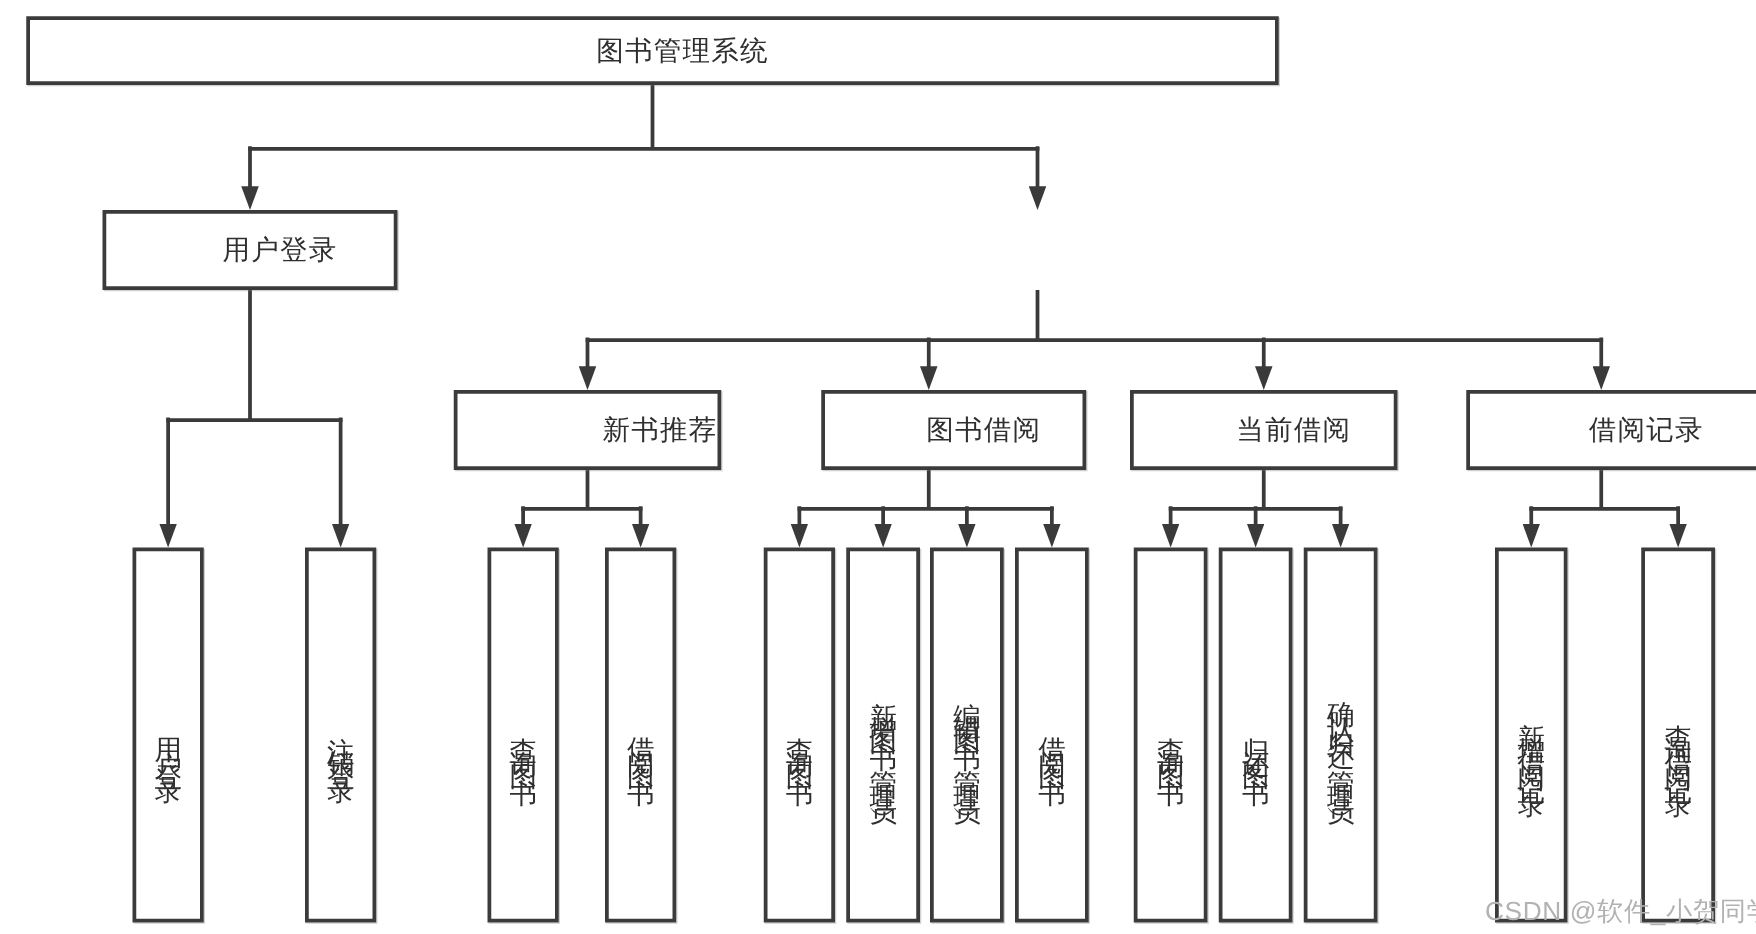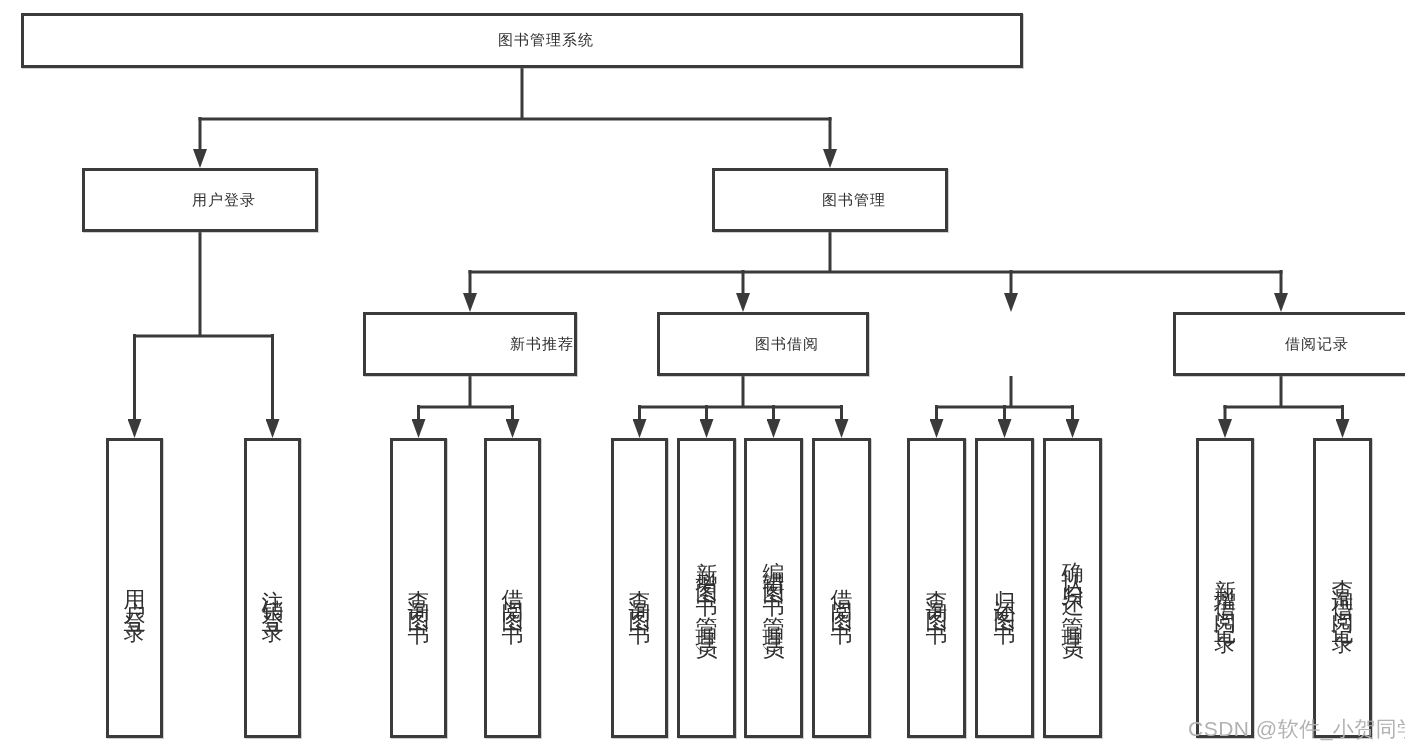--- a/index.html
+++ b/index.html
@@ -22,21 +22,21 @@
   .node {
     position: absolute;
     background: #ffffff;
     border: 3px solid #3b3b3b;
     display: flex;
     align-items: center;
     justify-content: center;
     z-index: 2;
     box-shadow: 1px 1px 0 rgba(120,120,120,0.35);
   }
-  .node-h { font-size: 15px; letter-spacing: 1px; white-space: nowrap; padding-left: 48px; }
+  .node-h { font-size: 22px; letter-spacing: 1px; white-space: nowrap; padding-left: 48px; }
   .node-root   { left: 21px;  top: 13px;  width: 1002px; height: 55px; }
   .node-l2a    { left: 82px;  top: 168px; width: 236px;  height: 64px; }
   .node-l2b    { left: 712px; top: 168px; width: 236px;  height: 64px; }
   .node-l3a    { left: 363px; top: 312px; width: 214px;  height: 64px; justify-content: flex-end; }
   .node-l3b    { left: 637px; top: 312px; width: 212px;  height: 64px; margin-left: 20px; }
   .node-l3c    { left: 904px; top: 312px; width: 214px;  height: 64px; }
   .node-l3d    { left: 1173px;top: 312px; width: 240px;  height: 64px; }
   .leaf { top: 438px; height: 300px; }
   .leaf-1  { left: 106px;  width: 57px; }
   .leaf-2  { left: 244px;  width: 57px; }
@@ -125,29 +125,29 @@
     </g>
   </svg>
 
   <div class="node node-root node-h">
     <span>图书管理系统</span>
   </div>
 
   <div class="node node-l2a node-h">
     <span>用户登录</span>
   </div>
-  <div class="node node-l2b node-h">
-    <span>图书管理</span>
-  </div>
 
   <div class="node node-l3a node-h">
     <span>新书推荐</span>
   </div>
   <div class="node node-l3b node-h">
     <span>图书借阅</span>
+  </div>
+  <div class="node node-l3c node-h">
+    <span>当前借阅</span>
   </div>
   <div class="node node-l3d node-h">
     <span>借阅记录</span>
   </div>
 
   <div class="node leaf leaf-1">
     <span class="v-text">用户登录</span>
   </div>
   <div class="node leaf leaf-2">
     <span class="v-text">注销登录</span>

